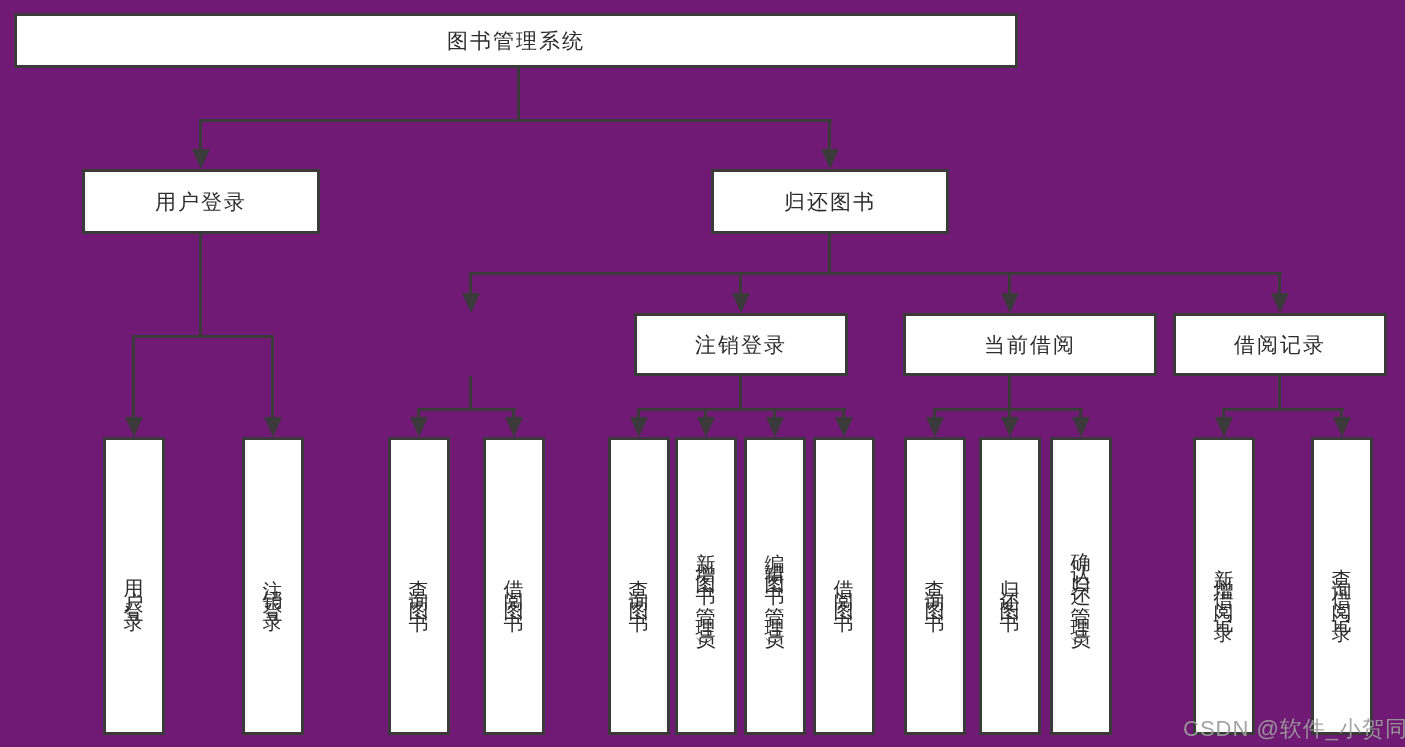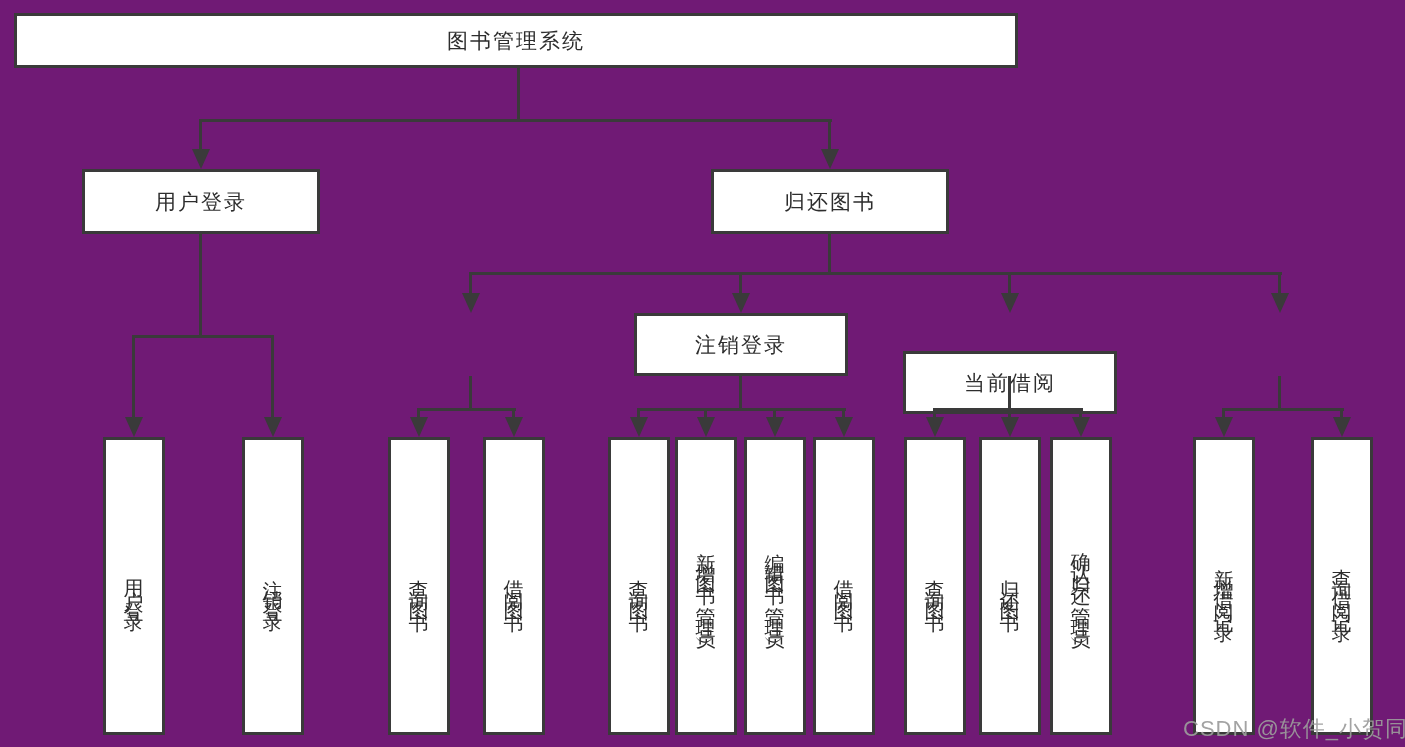--- a/index.html
+++ b/index.html
@@ -86,21 +86,22 @@
   <div class="line" style="left:469px; top:275px; width:3px; height:18px;"></div>
   <div class="arrowhead" style="left:462px; top:293px;"></div>
   <div class="line" style="left:739px; top:275px; width:3px; height:18px;"></div>
   <div class="arrowhead" style="left:732px; top:293px;"></div>
   <div class="line" style="left:1008px; top:275px; width:3px; height:18px;"></div>
   <div class="arrowhead" style="left:1001px; top:293px;"></div>
   <div class="line" style="left:1278px; top:275px; width:3px; height:18px;"></div>
   <div class="arrowhead" style="left:1271px; top:293px;"></div>
 
   <div class="box hbox" style="left:634px; top:313px; width:214px; height:63px;">注销登录</div>
-  <div class="box hbox" style="left:903px; top:313px; width:214px; height:63px;margin-top:38px;">当前借阅</div>
+  <div class="box hbox" style="left:903px; top:313px; width:254px; height:63px;">当前借阅</div>
+  <div class="box hbox" style="left:1173px; top:313px; width:214px; height:63px;">借阅记录</div>
 
   <div class="line" style="left:469px; top:376px; width:3px; height:32px;"></div>
   <div class="line" style="left:417px; top:408px; width:99px; height:3px;"></div>
   <div class="line" style="left:417px; top:411px; width:3px; height:6px;"></div>
   <div class="arrowhead" style="left:410px; top:417px;"></div>
   <div class="line" style="left:512px; top:411px; width:3px; height:6px;"></div>
   <div class="arrowhead" style="left:505px; top:417px;"></div>
 
   <div class="line" style="left:739px; top:376px; width:3px; height:32px;"></div>
   <div class="line" style="left:637px; top:408px; width:209px; height:3px;"></div>

